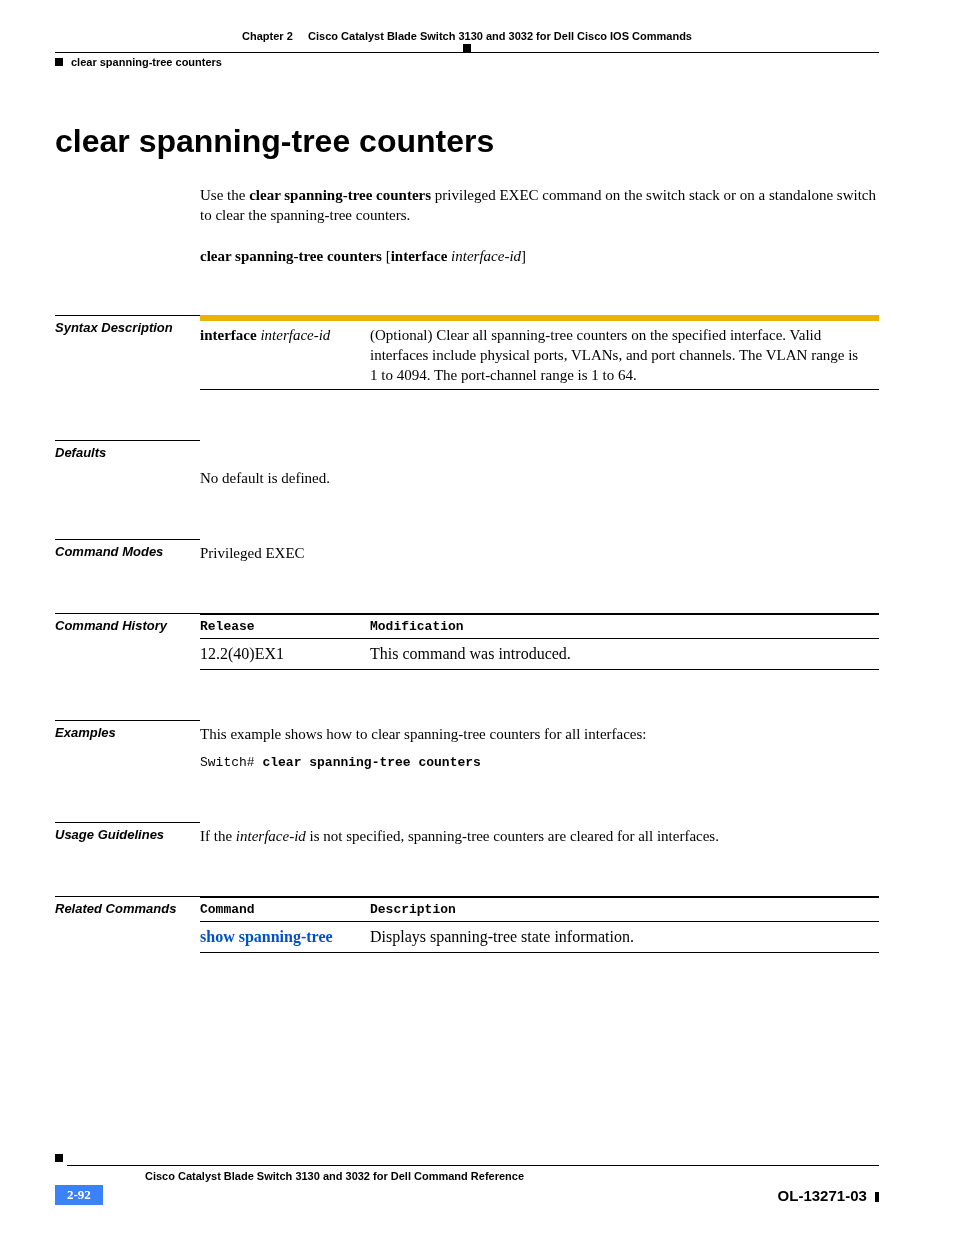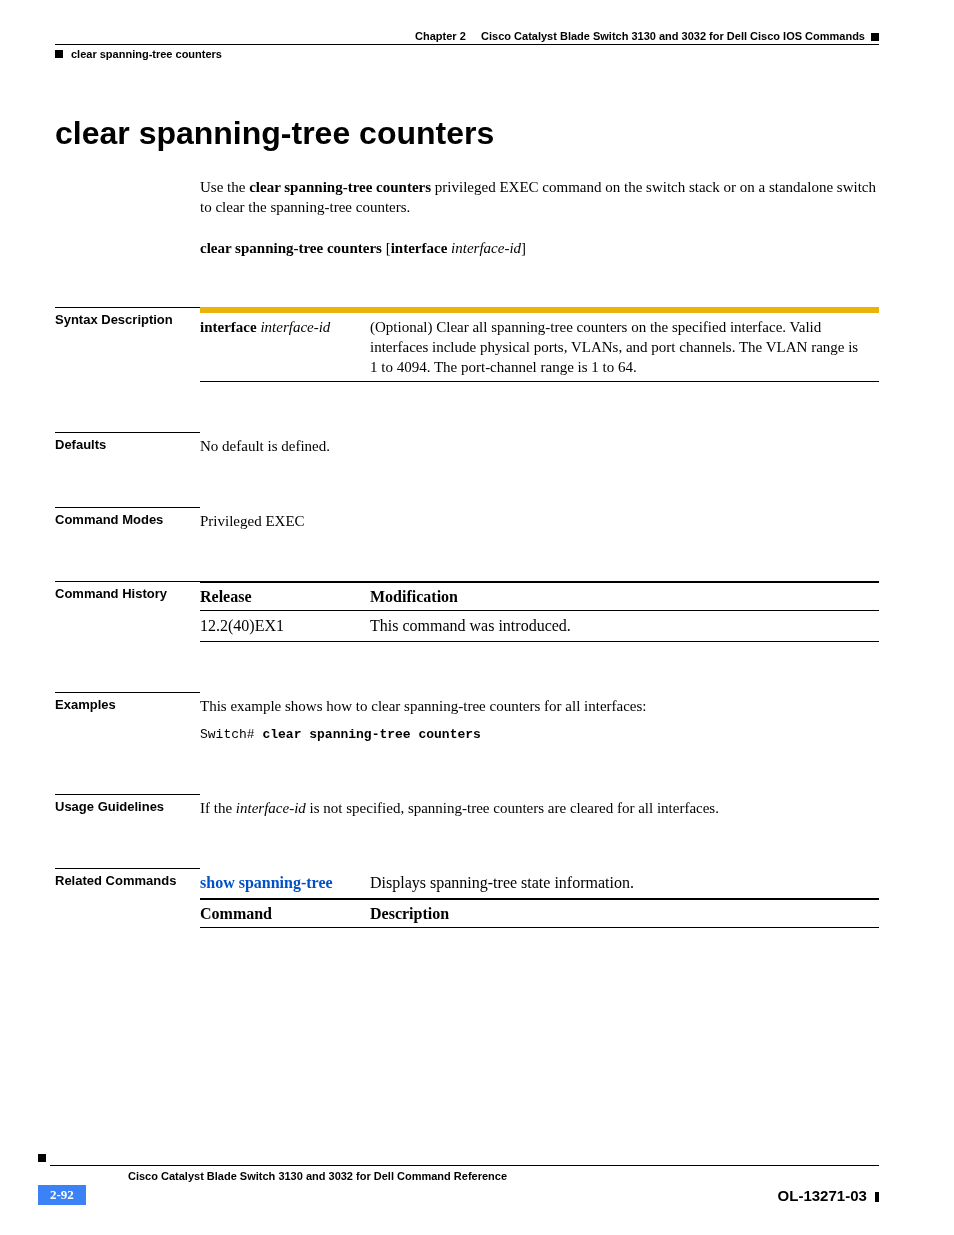--- a/index.html
+++ b/index.html
@@ -13,20 +13,21 @@
     position: relative;
     box-sizing: border-box;
   }
   .page {
     padding: 30px 75px 0 55px;
     box-sizing: border-box;
   }
   .top-chapter-wrap {
     display:flex;
     align-items:center;
+    flex-direction:column;
   }
   .top-chapter-wrap .endblock {
     width:8px; height:8px; background:#000;
   }
   .sub-header {
     display:flex;
     align-items:center;
     margin-top:3px;
     font-family: Arial, Helvetica, sans-serif;
     font-size:11px;
@@ -60,20 +61,21 @@
     margin-top: 50px;
   }
   .section-label {
     width: 145px;
     flex-shrink: 0;
     font-family: Arial, Helvetica, sans-serif;
     font-weight: bold;
     font-size: 13px;
     border-top: 1px solid #000;
     padding-top: 4px;
+    font-style: italic;
   }
   .section-body {
     flex: 1;
     font-size: 15px;
     line-height: 1.35;
   }
   .def-table, .hist-table, .rel-table {
     width: 100%;
     border-collapse: collapse;
   }
@@ -82,25 +84,26 @@
     padding: 4px 10px 4px 0;
   }
   .def-table tr:first-child td { border-top: 6px solid #eab308; }
   .def-table tr:last-child td { border-bottom: 1px solid #000; }
   .def-table td:first-child { width: 160px; }
   .bold { font-weight: bold; }
   .ital { font-style: italic; }
   .plain-body {
     border-top: 1px solid #000;
     padding-top: 4px;
+    margin-top: 24px;
   }
   .hist-table th, .rel-table th {
     text-align: left;
-    font-family: Liberation Serif, serif;
-    font-size: 16px;
+    font-family: Liberation Mono, monospace;
+    font-size: 13px;
     font-weight: bold;
     border-top: 2px solid #000;
     border-bottom: 1px solid #000;
     padding: 3px 10px 3px 0;
   }
   .hist-table td, .rel-table td {
     border-bottom: 1px solid #000;
     padding: 4px 10px 4px 0;
     font-size: 16px;
     vertical-align: top;
@@ -109,21 +112,21 @@
   .rel-table th:first-child, .rel-table td:first-child { width: 160px; }
   .code-line {
     font-family: "Courier New", Courier, monospace;
     font-size: 13px;
     margin-top: 10px;
   }
   .link { color: #0050c8; font-weight: bold; }
   .footer {
     position: absolute;
     bottom: 30px;
-    left: 38px;
+    left: 55px;
     right: 75px;
   }
   .footer-title {
     font-family: Arial, Helvetica, sans-serif;
     font-weight: bold;
     font-size: 11px;
     padding-top:4px;
     padding-left:90px;
   }
   .footer-bottom {
@@ -241,26 +244,26 @@
       <span>If the </span><span class="ital">interface-id</span><span> is not specified, spanning-tree counters are cleared for all interfaces.</span>
     </div>
   </div>
 
   <div class="section">
     <div class="section-label">Related Commands</div>
     <div class="section-body">
       <table class="rel-table">
         <tbody>
             <tr>
+          <th>Command</th>
+          <th>Description</th>
+        </tr>
+        <tr>
           <td><span class="link">show spanning-tree</span></td>
           <td>Displays spanning-tree state information.</td>
-        </tr>
-        <tr>
-          <th>Command</th>
-          <th>Description</th>
         </tr>
       </tbody>
         </table>
     </div>
   </div>
 
 </div>
 
 <div class="footer">
   <div style="display:flex; align-items:flex-end;">

